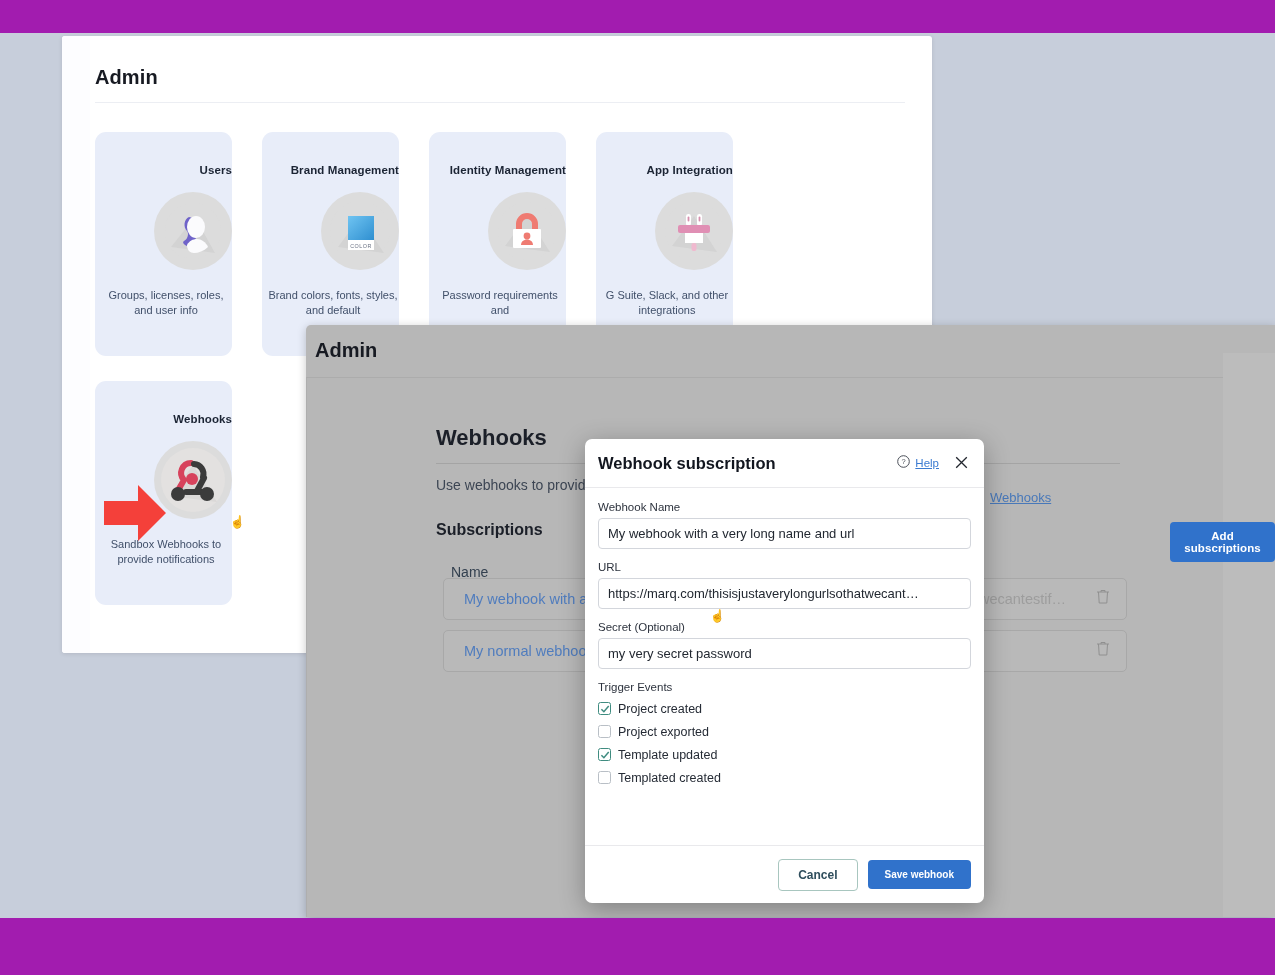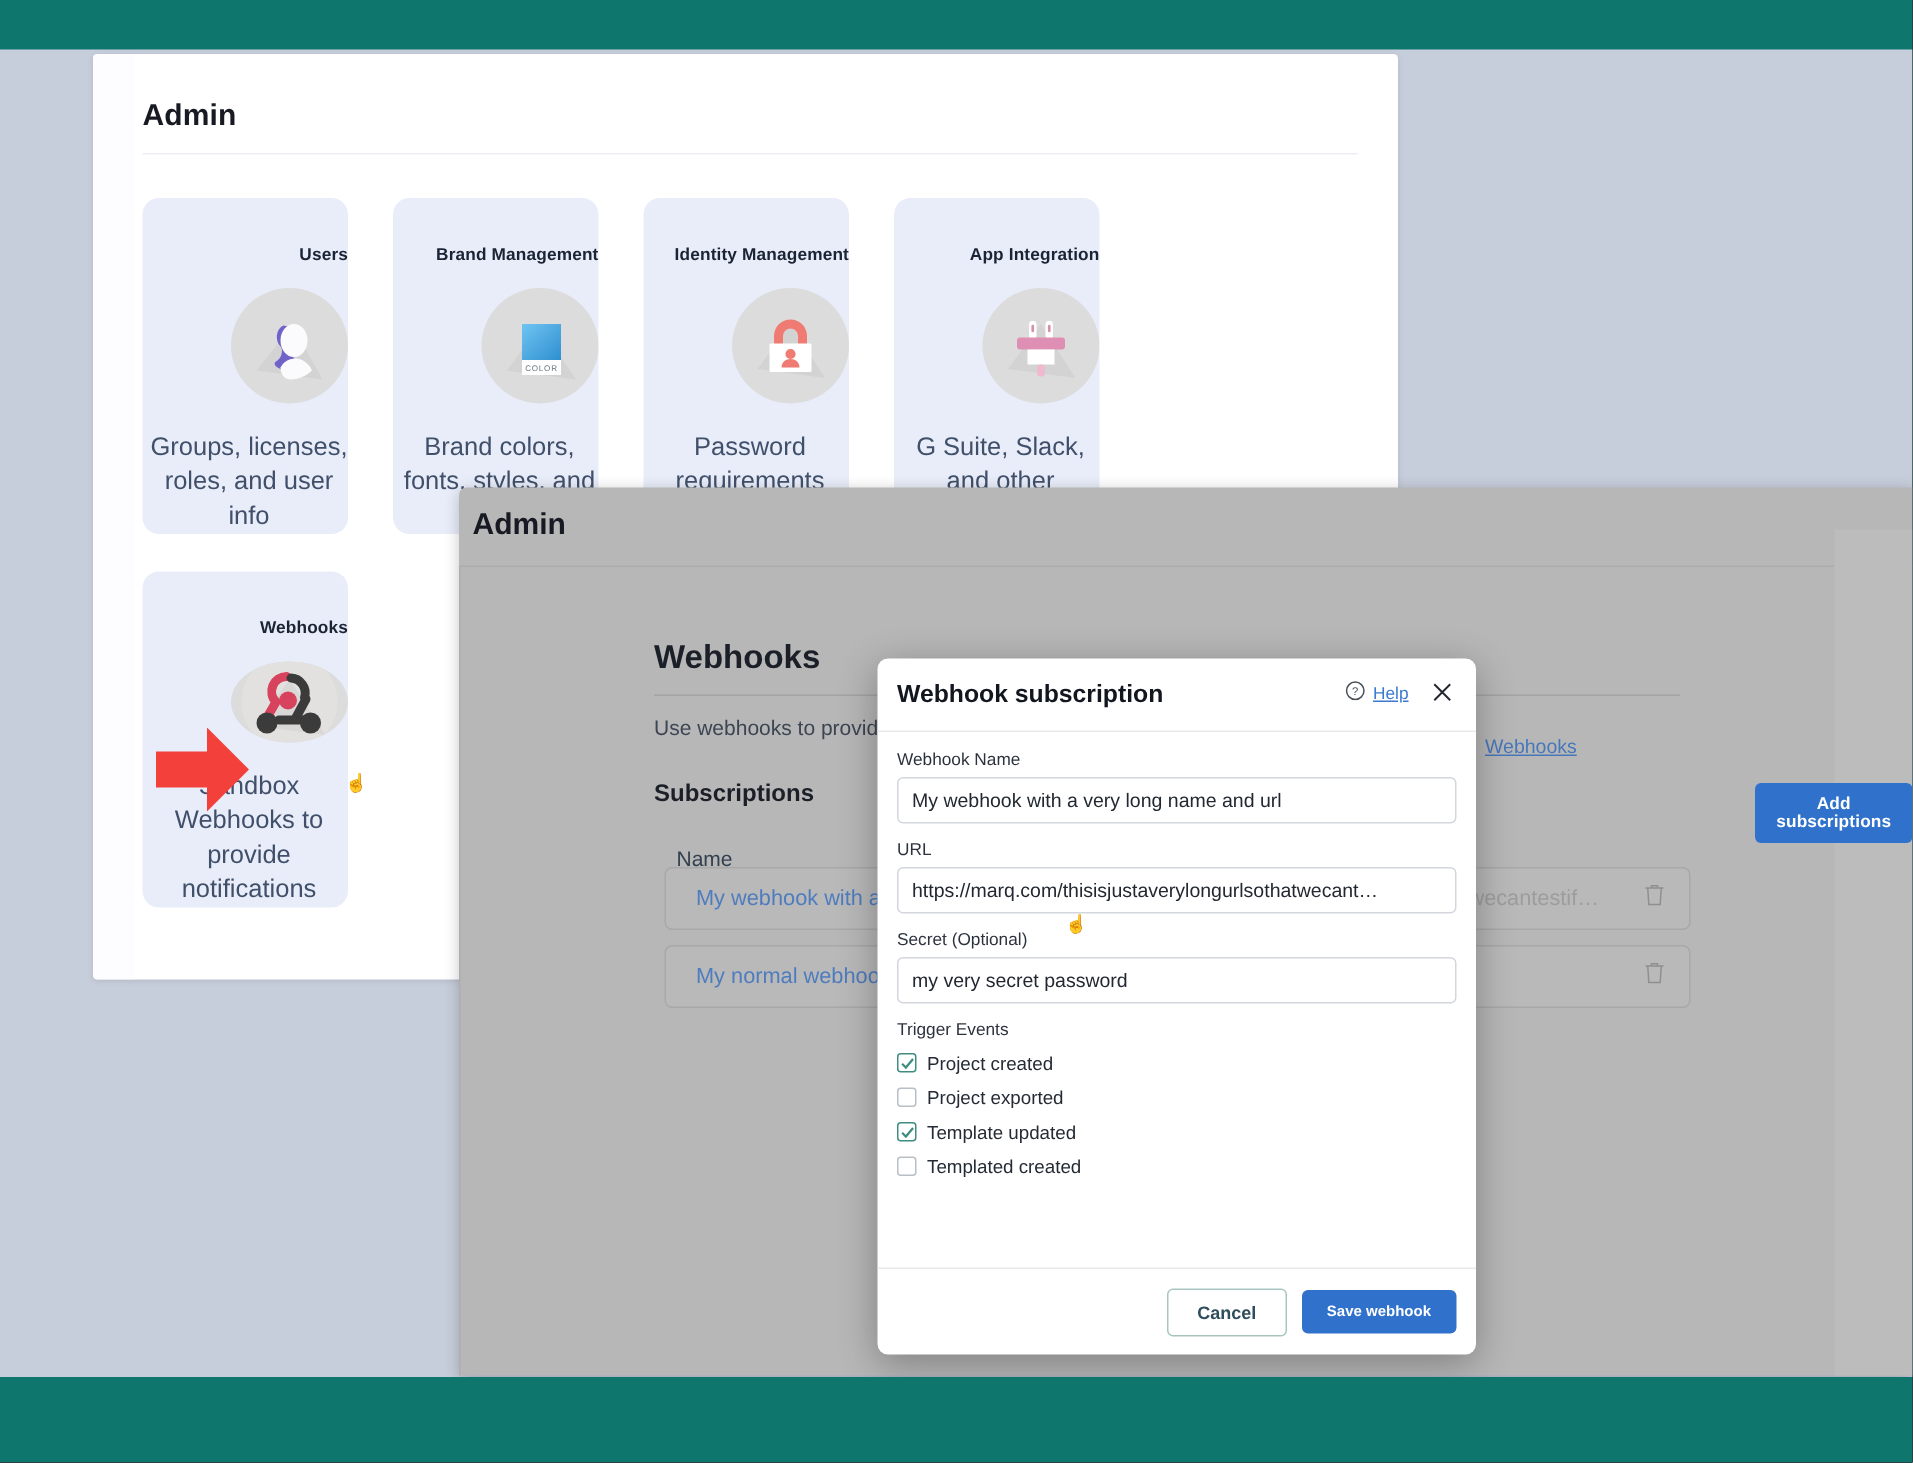--- a/index.html
+++ b/index.html
@@ -5,21 +5,21 @@
   * { box-sizing: border-box; margin: 0; padding: 0; }
   html, body {
     width: 1275px; height: 975px;
     background: #000000;
     font-family: "Liberation Sans", sans-serif;
     overflow: hidden;
   }
   .stage {
     position: relative;
     width: 1275px; height: 975px;
-    background: #0f766e;
+    background: #a21caf;
   }
 
   
   .viewport {
     position: absolute;
     left: 0; top: 33px;
     width: 1275px; height: 885px;
     background: #c7cedb;
     overflow: hidden;
   }
@@ -65,21 +65,21 @@
     text-align: center; letter-spacing: .1px;
   }
   .card-icon-wrap {
     margin-top: 16px;
     width: 78px; height: 78px; border-radius: 50%;
     background: #dcdcdc;
     display: flex; align-items: center; justify-content: center;
     position: relative; overflow: hidden;
   }
   .card-desc {
-    margin-top: 18px; font-size: 17px; color: #41506a;
+    margin-top: 18px; font-size: 11px; color: #41506a;
     text-align: center; line-height: 1.35; max-width: 132px;
   }
 
   
   .cards-row2 {
     position: absolute; left: 33px; top: 345px;
     display: flex; gap: 30px;
   }
 
   

